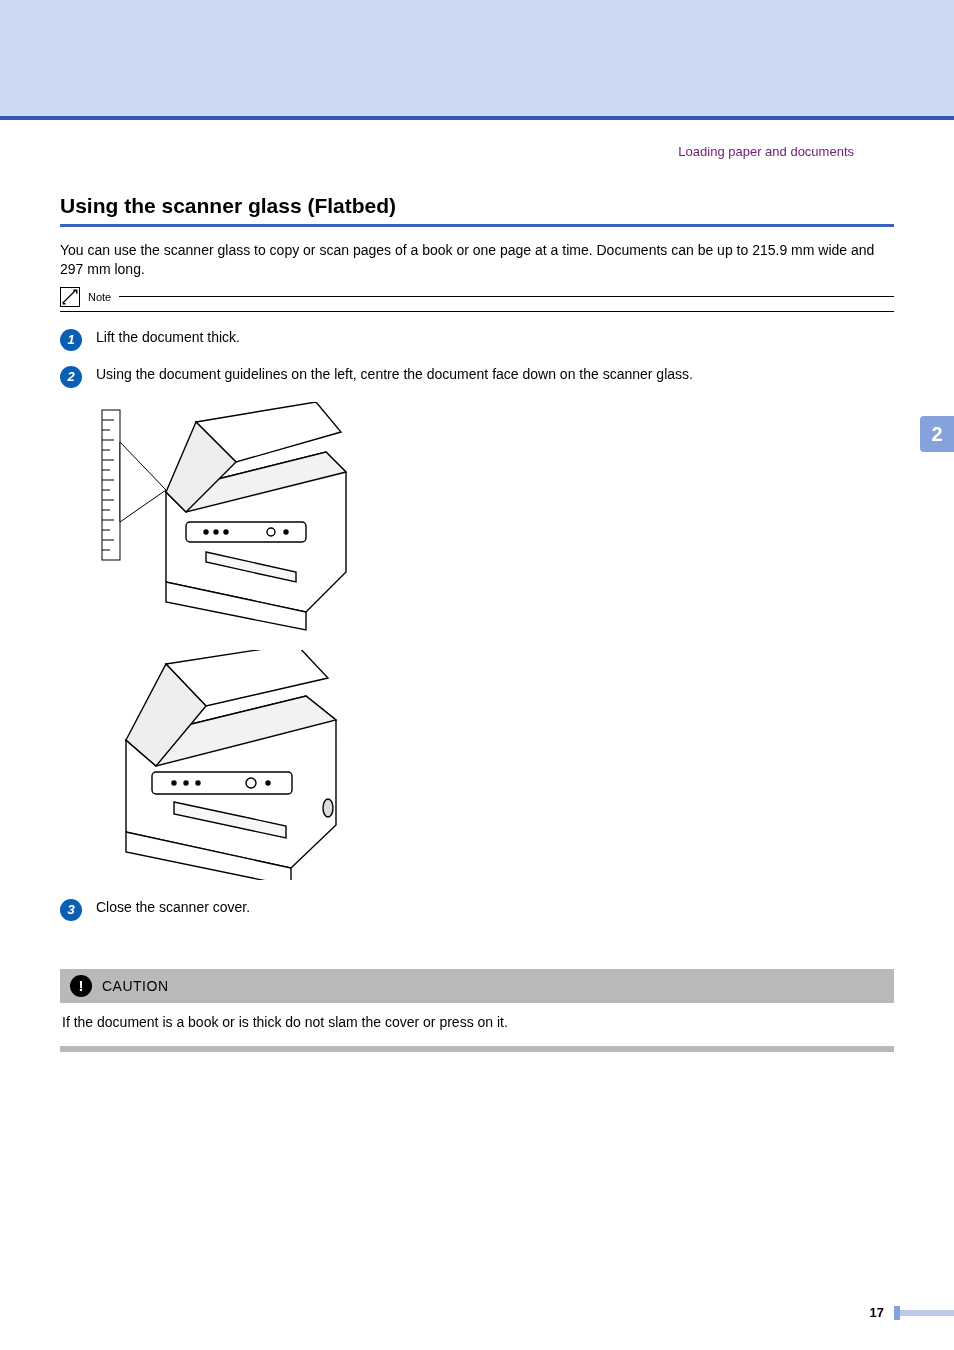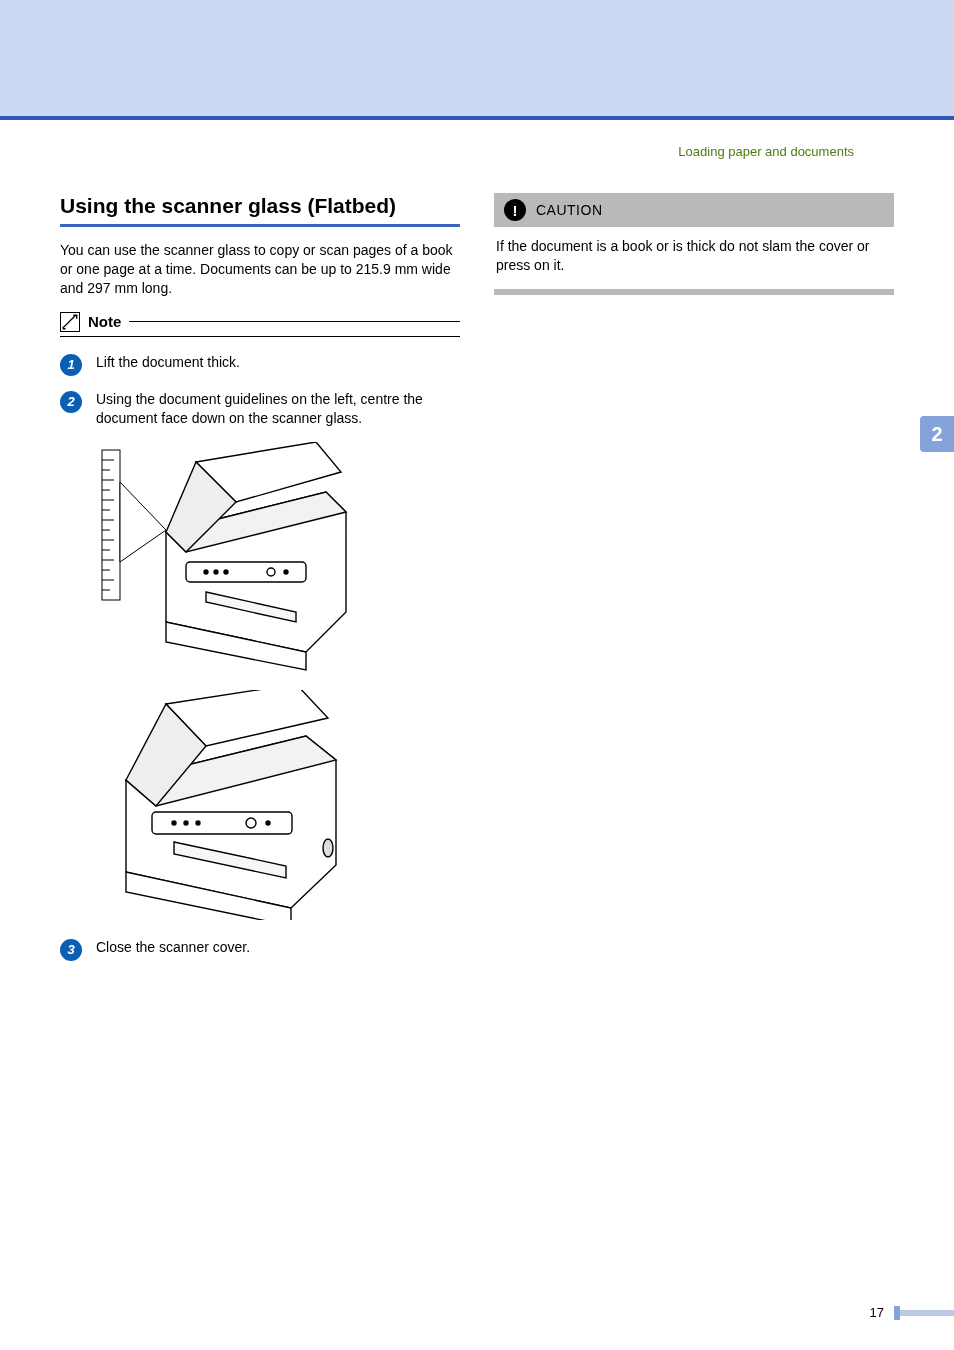--- a/index.html
+++ b/index.html
@@ -1,48 +1,48 @@
 <!DOCTYPE html>
 <html><head>
 <meta charset="utf-8">
 <style>
   * { box-sizing: border-box; margin: 0; padding: 0; }
   html, body { width: 954px; height: 1350px; font-family: Arial, Helvetica, sans-serif; color: #000; background: #fff; }
   .top-bar { width: 100%; height: 120px; background: #cdd9f2; border-bottom: 4px solid #3358b5; }
   .page-body { position: relative; padding: 24px 60px 0 60px; }
-  .running-head { text-align: right; font-size: 13px; color: #4d7c0f; margin: 0 40px 34px 0; }
-  .columns { display: flex; gap: 34px; }
+  .running-head { text-align: right; font-size: 13px; color: #701a75; margin: 0 40px 34px 0; }
+  .columns { display: flex; gap: 34px; flex-direction: column; }
   .col { flex: 1 1 0; min-width: 0; }
   .section-title { font-size: 21px; font-weight: bold; line-height: 1.2; margin-bottom: 6px; padding-right: 6px; }
   .title-rule { height: 3px; background: #3c62c0; margin-bottom: 14px; }
-  .body-text { font-size: 14px; line-height: 1.35; margin-bottom: 14px; }
+  .body-text { font-size: 14px; line-height: 1.35; margin-bottom: 8px; }
   .note-block { margin-bottom: 10px; }
   .note-head-row { display: flex; align-items: center; gap: 8px; margin-bottom: 4px; }
   .note-head-row .line { flex: 1; height: 1px; background: #000; }
   .note-icon-box { width: 20px; height: 20px; border: 1px solid #000; display: flex; align-items: center; justify-content: center; font-size: 13px; }
-  .note-label { font-weight: bold; font-size: 15px; }
+  .note-label { font-weight: normal; font-size: 11px; }
   .note-text { font-size: 14px; line-height: 1.35; padding: 2px 2px 6px 28px; }
   .note-end-rule { height: 1px; background: #000; margin-top: 2px; }
   .step-list { margin-top: 16px; }
   .step-item { display: flex; align-items: flex-start; gap: 14px; margin-bottom: 14px; }
   .step-marker { width: 22px; height: 22px; border-radius: 50%; background: #0a5fb5; color: #fff; font-size: 13px; font-style: italic; font-weight: bold; display: flex; align-items: center; justify-content: center; flex: 0 0 auto; margin-top: 1px; }
   .step-text { font-size: 14px; line-height: 1.35; flex: 1; }
   .illustrations { margin-left: 36px; margin-bottom: 18px; }
   .illus { width: 260px; height: 230px; margin-bottom: 18px; position: relative; }
   .illus svg { width: 100%; height: 100%; }
   .caution-block { margin-bottom: 14px; }
   .caution-head { background: #b9b9b9; display: flex; align-items: center; gap: 10px; padding: 6px 10px; }
   .caution-icon { width: 22px; height: 22px; border-radius: 50%; background: #000; color: #fff; display: flex; align-items: center; justify-content: center; font-size: 15px; font-weight: bold; }
   .caution-label { font-weight: normal; font-size: 14px; letter-spacing: 0.5px; }
   .caution-text { font-size: 14px; line-height: 1.35; padding: 10px 2px 14px 2px; }
   .caution-end { display: flex; }
   .caution-end .grey { flex: 1; height: 6px; background: #b9b9b9; }
   .side-tab { position: absolute; right: 0; top: 296px; width: 34px; height: 36px; background: #85a2da; color: #fff; font-size: 20px; font-weight: bold; display: flex; align-items: center; justify-content: center; border-radius: 4px 0 0 4px; }
   .footer-area { position: absolute; bottom: 30px; left: 0; right: 0; display: flex; align-items: center; justify-content: flex-end; padding: 0 54px; gap: 10px; }
-  .page-num { font-size: 13px; font-weight: normal; }
+  .page-num { font-size: 13px; font-weight: bold; }
   .footer-tick { width: 6px; height: 14px; background: #85a2da; }
   .footer-bar { width: 54px; height: 6px; background: #bcc9e8; position: absolute; right: 0; bottom: 34px; }
 </style>
 </head>
 <body>
 
 <div class="top-bar"></div>
 
 <div class="page-body">
 

